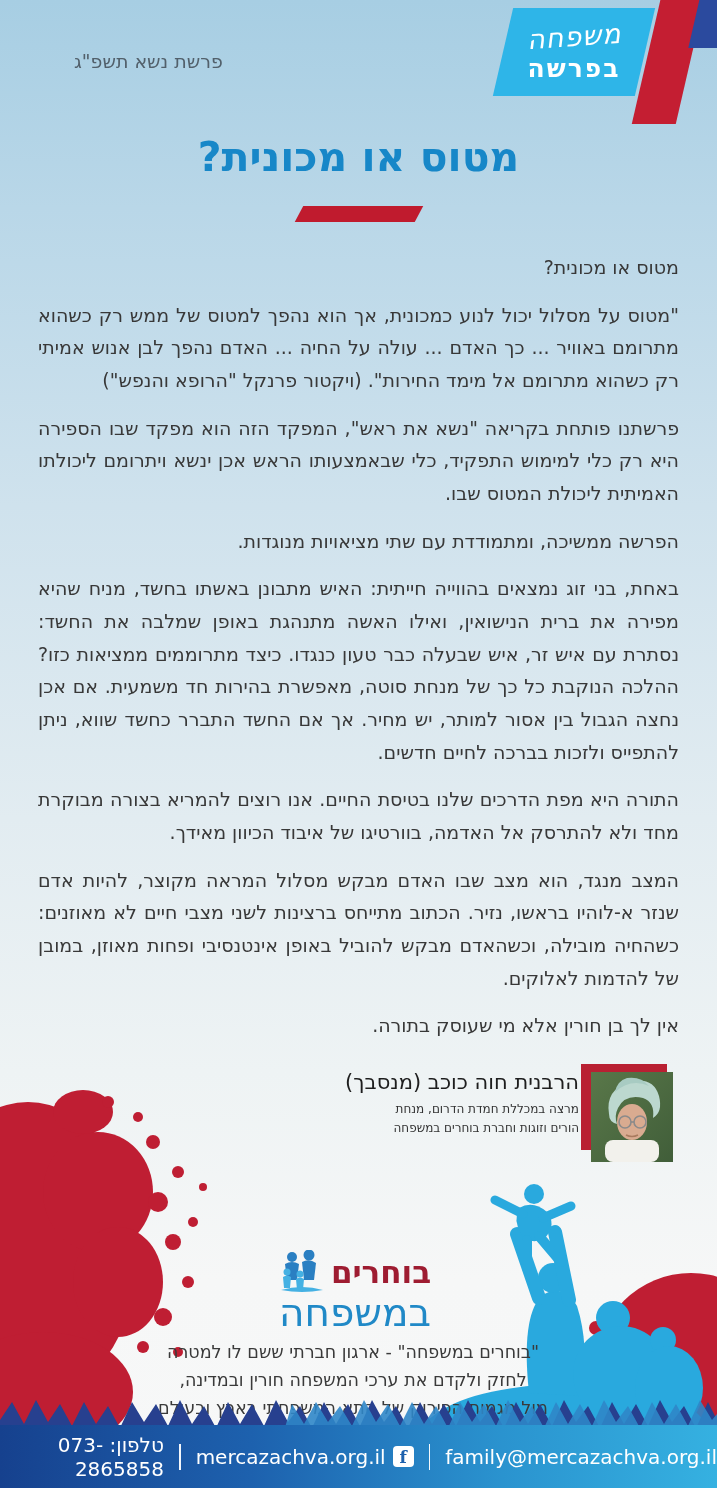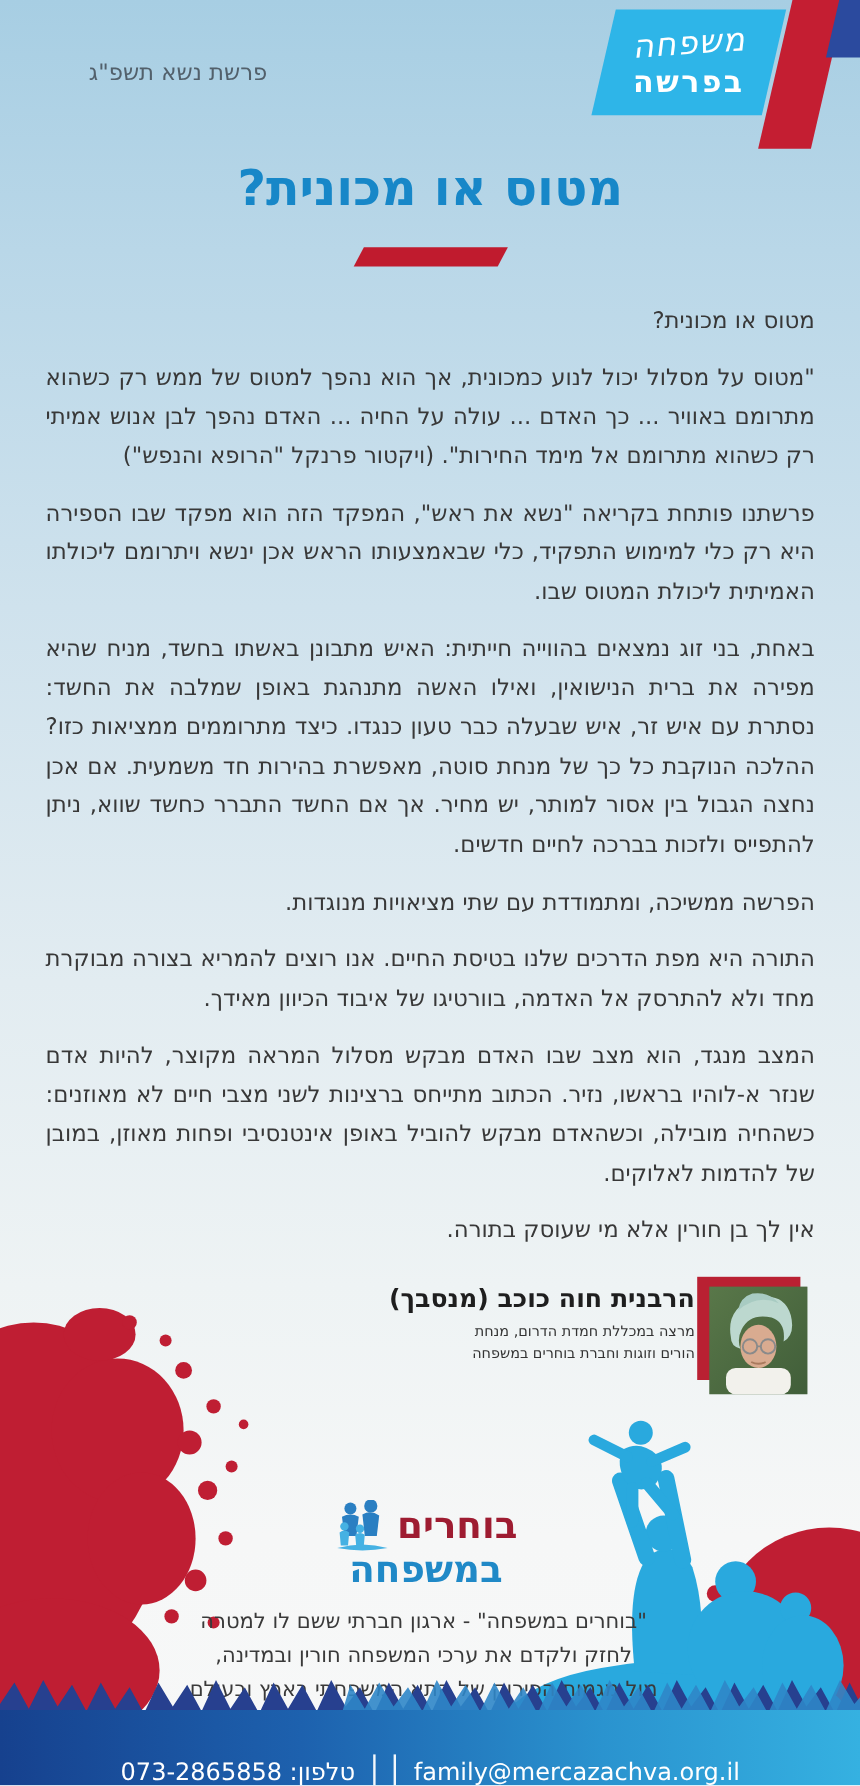--- a/index.html
+++ b/index.html
@@ -24,39 +24,39 @@
   
   .article{position:absolute;top:251px;right:38px;left:38px;direction:rtl;text-align:justify;
            color:#383838;font-size:19px;line-height:1.72;}
   .article p{margin:0 0 15px 0;}
   
   .author{position:absolute;top:1068px;right:38px;direction:rtl;display:flex;align-items:flex-start;}
   .photo-wrap{position:relative;width:86px;height:94px;margin-left:14px;}
   .photo-wrap .red-sq{position:absolute;top:-4px;left:-12px;width:86px;height:86px;background:#b92032;}
   .photo-wrap svg{position:absolute;top:4px;right:6px;display:block;}
   .author-text{padding-top:2px;text-align:right;}
-  .author-name{font-size:21px;font-weight:bold;color:#1e1e1e;margin-bottom:6px;}
+  .author-name{font-size:21px;font-weight:normal;color:#1e1e1e;margin-bottom:6px;}
   .author-role{font-size:12px;color:#333;line-height:1.55;}
   
   .tree-left{position:absolute;left:-12px;top:1082px;}
   .tree-right{position:absolute;right:-14px;top:1268px;}
   .family-sil{position:absolute;right:6px;top:1178px;}
   
   .org-logo{position:absolute;top:1250px;left:200px;width:310px;text-align:center;direction:rtl;}
   .org-logo-row{display:flex;align-items:center;justify-content:center;gap:6px;direction:rtl;}
   .org-l1{font-size:31px;font-weight:800;color:#9e1c31;}
-  .org-l2{font-size:31px;font-weight:700;color:#2089c7;margin-top:-4px;}
+  .org-l2{font-size:39px;font-weight:400;color:#2089c7;margin-top:-4px;}
   .org-desc{position:absolute;top:1338px;left:58px;width:590px;text-align:center;direction:rtl;
             font-size:17.5px;color:#3a3a3a;line-height:1.6;}
   
   .grass{position:absolute;left:0;bottom:44px;}
   .white-spikes{position:absolute;left:0;bottom:44px;}
   .footer{position:absolute;left:0;bottom:0;width:717px;height:63px;
           background:linear-gradient(90deg,#16418e 0%,#1d61ae 35%,#2a93cf 70%,#35b1e1 100%);
-          display:flex;align-items:flex-end;justify-content:center;gap:15px;color:#fff;font-size:20px;}
+          display:flex;align-items:center;justify-content:center;gap:15px;color:#fff;font-size:20px;}
   .footer .divider{width:2px;height:26px;background:#fff;opacity:.95;}
   .fb{display:inline-flex;align-items:center;justify-content:center;width:21px;height:21px;border-radius:4px;
       background:#fff;color:#1d61ae;font-weight:bold;font-size:17px;font-family:"DejaVu Serif","Liberation Serif",serif;}
   .site-group{display:flex;align-items:center;gap:7px;}
 </style>
 </head>
 <body>
 
 <div class="page">
 
@@ -73,22 +73,22 @@
 
   <div class="parsha">פרשת נשא תשפ"ג</div>
 
   <div class="title">מטוס או מכונית?</div>
   <div class="title-underline"></div>
 
   <div class="article">
     <p>מטוס או מכונית?</p>
     <p>"מטוס על מסלול יכול לנוע כמכונית, אך הוא נהפך למטוס של ממש רק כשהוא מתרומם באוויר ... כך האדם ... עולה על החיה ... האדם נהפך לבן אנוש אמיתי רק כשהוא מתרומם אל מימד החירות". (ויקטור פרנקל "הרופא והנפש")</p>
     <p>פרשתנו פותחת בקריאה "נשא את ראש", המפקד הזה הוא מפקד שבו הספירה היא רק כלי למימוש התפקיד, כלי שבאמצעותו הראש אכן ינשא ויתרומם ליכולתו האמיתית ליכולת המטוס שבו.</p>
+    <p>הפרשה ממשיכה, ומתמודדת עם שתי מציאויות מנוגדות.</p>
     <p>באחת, בני זוג נמצאים בהווייה חייתית: האיש מתבונן באשתו בחשד, מניח שהיא מפירה את ברית הנישואין, ואילו האשה מתנהגת באופן שמלבה את החשד: נסתרת עם איש זר, איש שבעלה כבר טעון כנגדו. כיצד מתרוממים ממציאות כזו? ההלכה הנוקבת כל כך של מנחת סוטה, מאפשרת בהירות חד משמעית. אם אכן נחצה הגבול בין אסור למותר, יש מחיר. אך אם החשד התברר כחשד שווא, ניתן להתפייס ולזכות בברכה לחיים חדשים.</p>
-    <p>הפרשה ממשיכה, ומתמודדת עם שתי מציאויות מנוגדות.</p>
     <p>התורה היא מפת הדרכים שלנו בטיסת החיים. אנו רוצים להמריא בצורה מבוקרת מחד ולא להתרסק אל האדמה, בוורטיגו של איבוד הכיוון מאידך.</p>
     <p>המצב מנגד, הוא מצב שבו האדם מבקש מסלול המראה מקוצר, להיות אדם שנזר א-לוהיו בראשו, נזיר. הכתוב מתייחס ברצינות לשני מצבי חיים לא מאוזנים: כשהחיה מובילה, וכשהאדם מבקש להוביל באופן אינטנסיבי ופחות מאוזן, במובן של להדמות לאלוקים.</p>
     <p>אין לך בן חורין אלא מי שעוסק בתורה.</p>
   </div>
 
   <div class="author">
     <div class="photo-wrap">
       <div class="red-sq"></div>
       <svg width="82" height="90" viewBox="0 0 82 90">
         <rect x="0" y="0" width="82" height="90" fill="#4c6b42"></rect>
@@ -208,17 +208,21 @@
   <svg class="white-spikes" width="717" height="18" viewBox="0 0 717 18">
     <polygon fill="#ffffff" points="0,18 6,3 12,18 18,4 24,18 30,2 36,18 42,5 48,18 54,3 60,18 66,4 72,18 78,2 84,18 90,5 96,18 102,3 108,18 114,4 120,18 126,2 132,18 138,5 144,18 150,3 156,18 162,4 168,18 174,2 180,18 186,5 192,18 198,3 204,18 210,4 216,18 222,2 228,18 234,5 240,18 246,3 252,18 258,4 264,18 270,2 276,18 282,5 288,18 294,3 300,18 306,4 312,18 318,2 324,18 330,5 336,18 342,3 348,18 354,4 360,18 366,2 372,18 378,5 384,18 390,3 396,18 402,4 408,18 414,2 420,18 426,5 432,18 438,3 444,18 450,4 456,18 462,2 468,18 474,5 480,18 486,3 492,18 498,4 504,18 510,2 516,18 522,5 528,18 534,3 540,18 546,4 552,18 558,2 564,18 570,5 576,18 582,3 588,18 594,4 600,18 606,2 612,18 618,5 624,18 630,3 636,18 642,4 648,18 654,2 660,18 666,5 672,18 678,3 684,18 690,4 696,18 702,2 708,18 714,5 717,18"></polygon>
   </svg>
 
   <div class="footer">
     <span dir="rtl">
       <span>טלפון:</span>
       <span>073-2865858</span>
     </span>
     <span class="divider"></span>
+    <span class="site-group">
+      <span>mercazachva.org.il</span>
+      <span class="fb">f</span>
+    </span>
     <span class="divider"></span>
     <span>family@mercazachva.org.il</span>
   </div>
 
 </div>
 
 </body></html>

